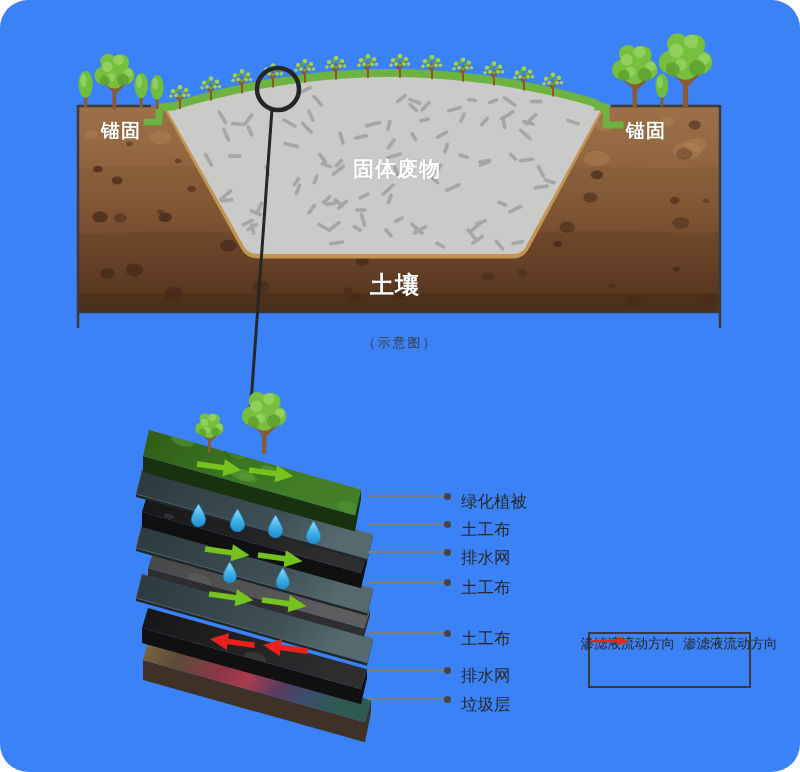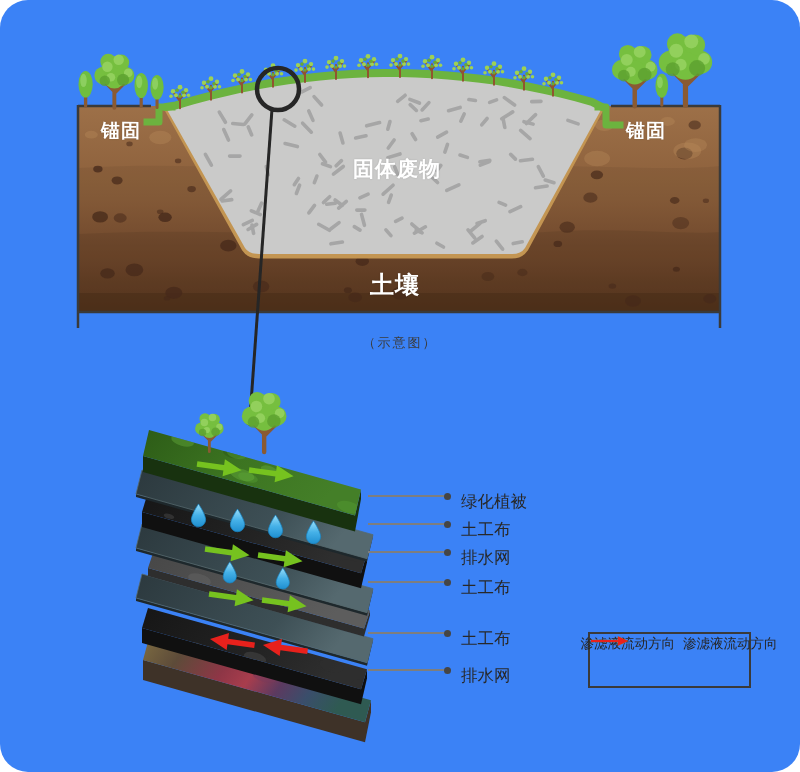--- a/index.html
+++ b/index.html
@@ -493,20 +493,25 @@
 <div class="layer-row" style="top:623px">
   <span class="leader"></span>
       <span class="leader-dot"></span>
   <span class="layer-label">土工布</span>
 </div>
 <div class="layer-row" style="top:660px">
   <span class="leader"></span>
       <span class="leader-dot"></span>
   <span class="layer-label">排水网</span>
 </div>
+<div class="layer-row" style="top:689px">
+  <span class="leader"></span>
+      <span class="leader-dot"></span>
+  <span class="layer-label">垃圾层</span>
+</div>
 
 <div class="legend">
   <div class="legend-row">
     <svg width="40" height="14" viewBox="0 0 46 14">
       <line x1="1" y1="7" x2="32" y2="7" stroke-width="2.6" stroke="#76c21f"></line>
       <polygon points="32,1.5 44,7 32,12.5" fill="#76c21f"></polygon>
     </svg>
     <span class="legend-label">渗滤液流动方向</span>
   </div>
   <div class="legend-row">

